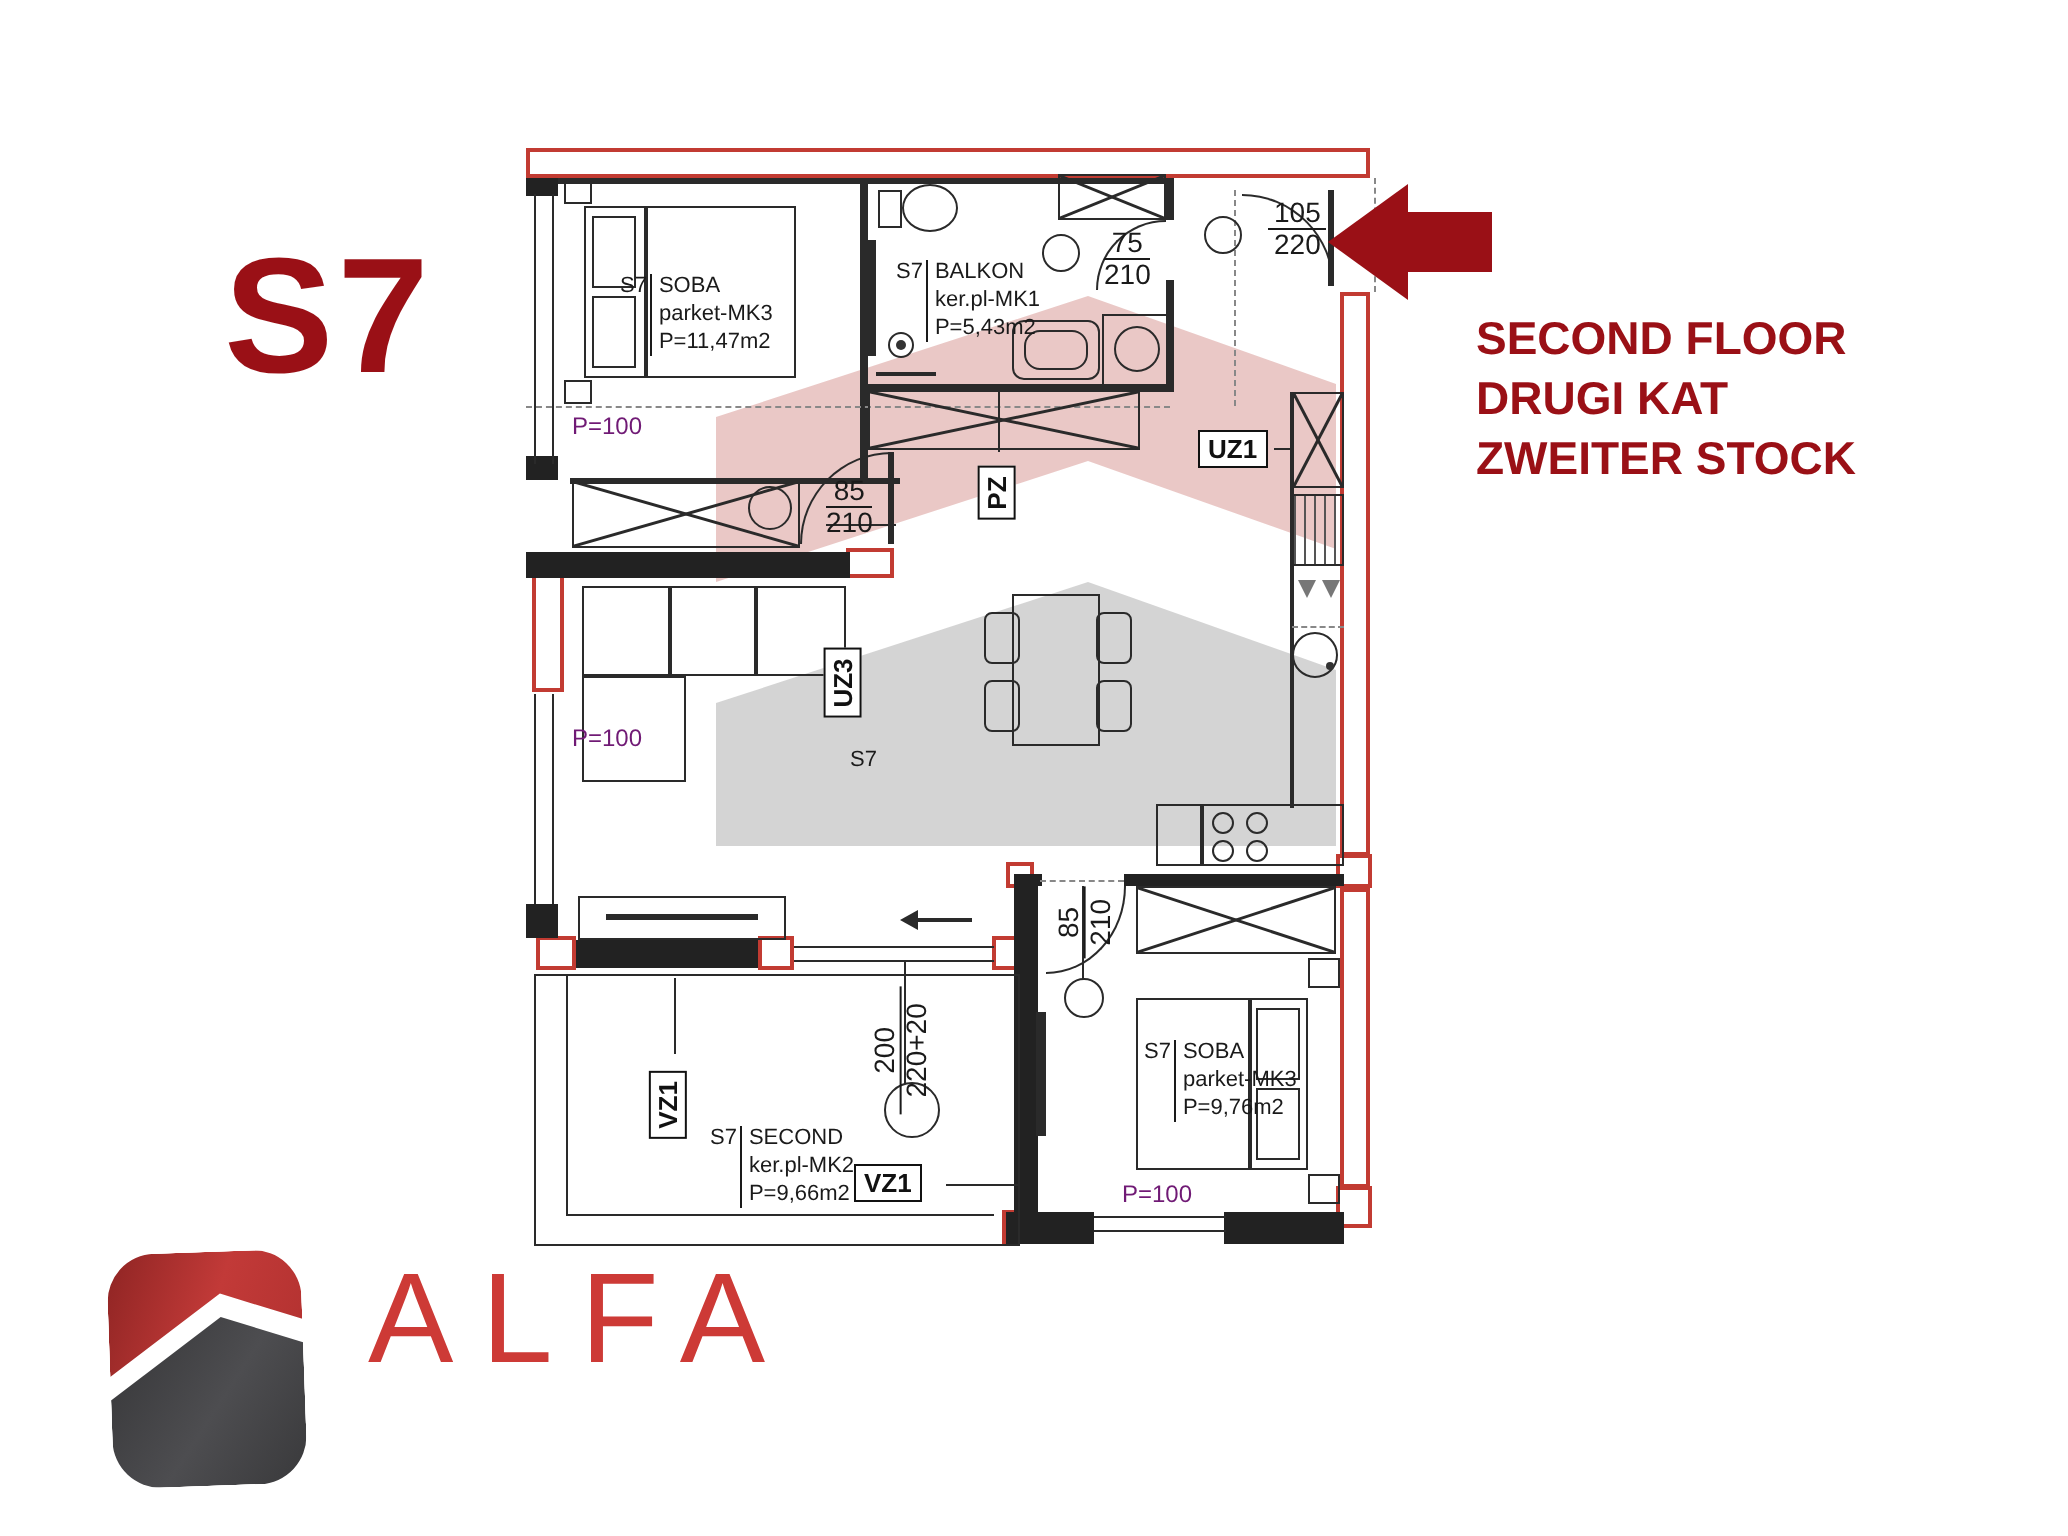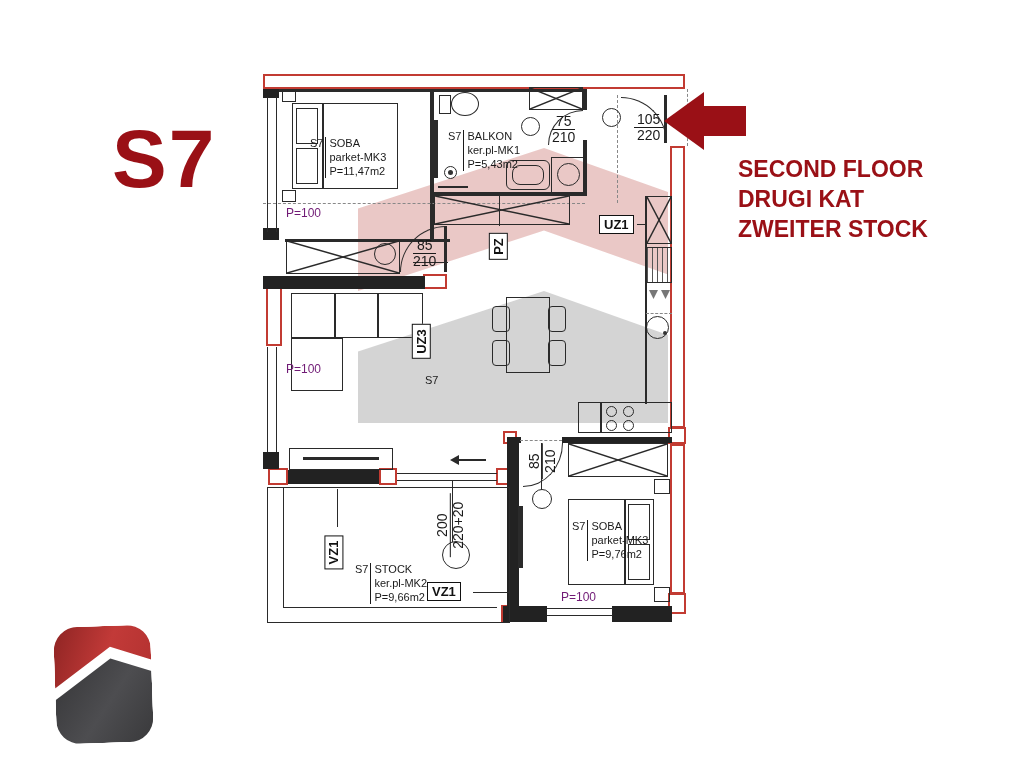--- a/index.html
+++ b/index.html
@@ -244,35 +244,35 @@
         <span>ker.pl-MK1</span>
         <span>P=5,43m2</span>
       </span>
   </div>
   <div class="a rl" style="left:425px;top:374px;">
     <span class="p">S7</span>
   </div>
   <div class="a rl" style="left:355px;top:563px;">
     <span class="p">S7</span>
     <span class="b">
-        <span>STOCK</span>
+        <span>SECOND</span>
         <span>ker.pl-MK2</span>
         <span>P=9,66m2</span>
       </span>
   </div>
   <div class="a rl" style="left:572px;top:520px;">
     <span class="p">S7</span>
     <span class="b">
         <span>SOBA</span>
         <span>parket-MK3</span>
         <span>P=9,76m2</span>
       </span>
   </div>
 
-  <div class="a dm" style="left:634px;top:112px;">
+  <div class="a dm" style="left:634px;top:99px;">
     <div class="t">105</div>
     <div>220</div>
   </div>
   <div class="a dm" style="left:552px;top:114px;">
     <div class="t">75</div>
     <div>210</div>
   </div>
   <div class="a dm" style="left:413px;top:238px;">
     <div class="t">85</div>
     <div>210</div>
@@ -293,14 +293,15 @@
   <div class="a zn" style="left:599px;top:215px;">UZ1</div>
   <div class="a zn v" style="left:404px;top:332px;">UZ3</div>
   <div class="a zn v" style="left:485px;top:237px;">PZ</div>
   <div class="a zn v" style="left:317px;top:543px;">VZ1</div>
   <div class="a zn" style="left:427px;top:582px;">VZ1</div>
 
   <div class="a lg-icon">
     <div class="lg-red"></div>
     <div class="lg-gry"></div>
   </div>
+  <div class="a lg-title">ALFA</div>
 
 </div>
 
 </body></html>

